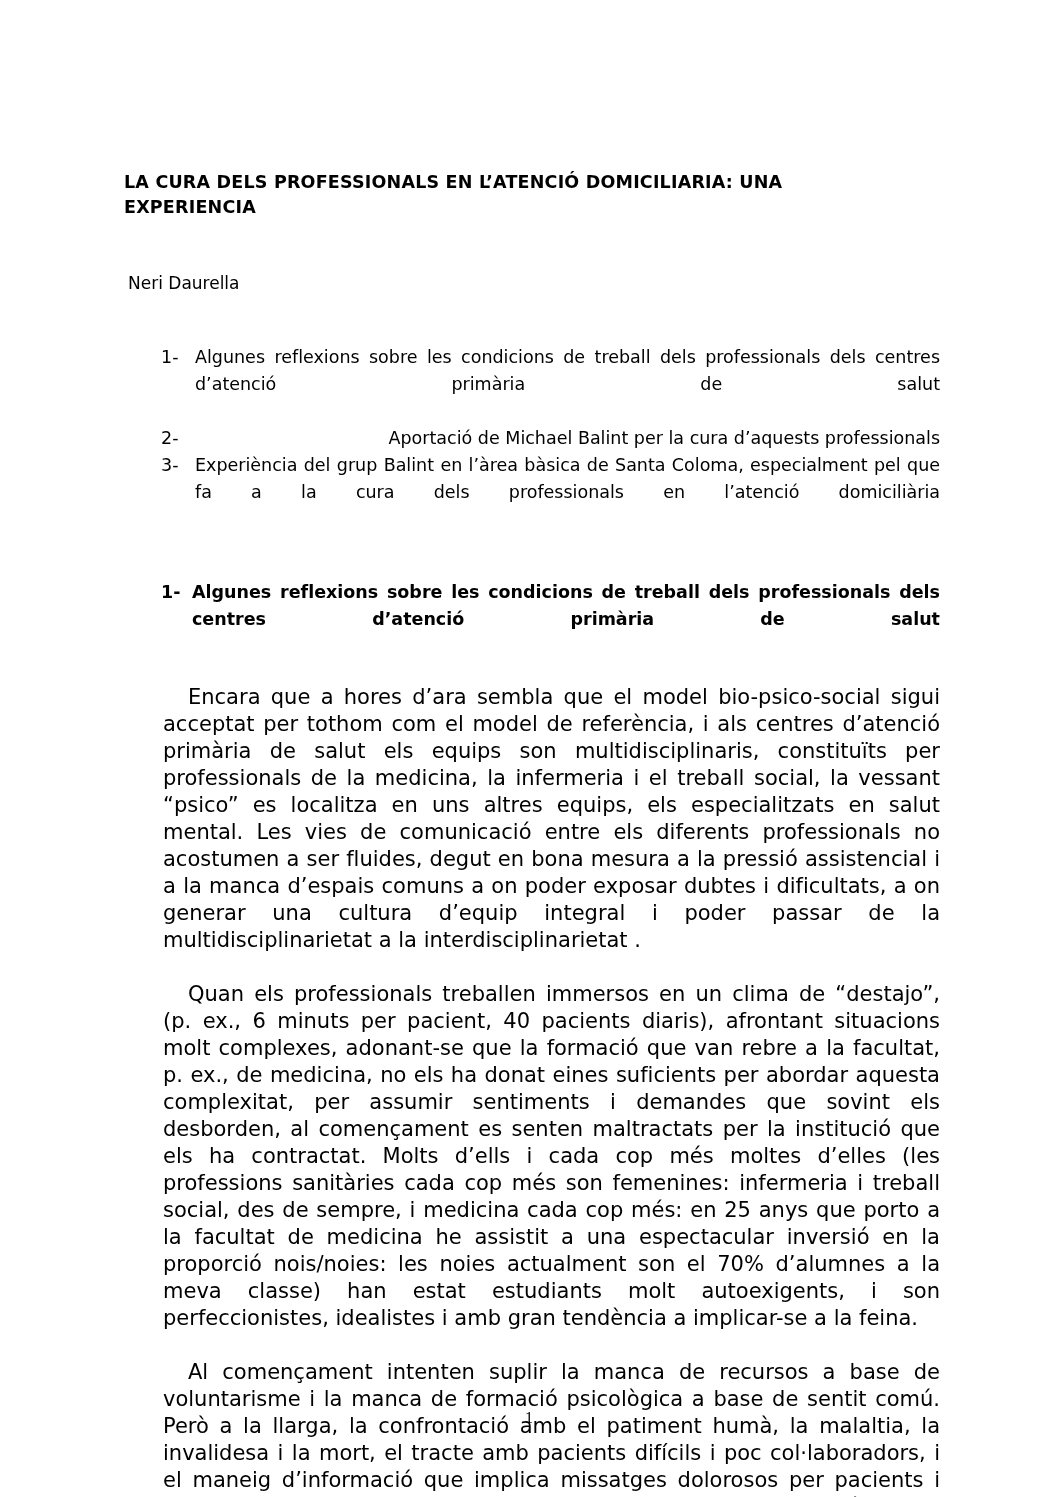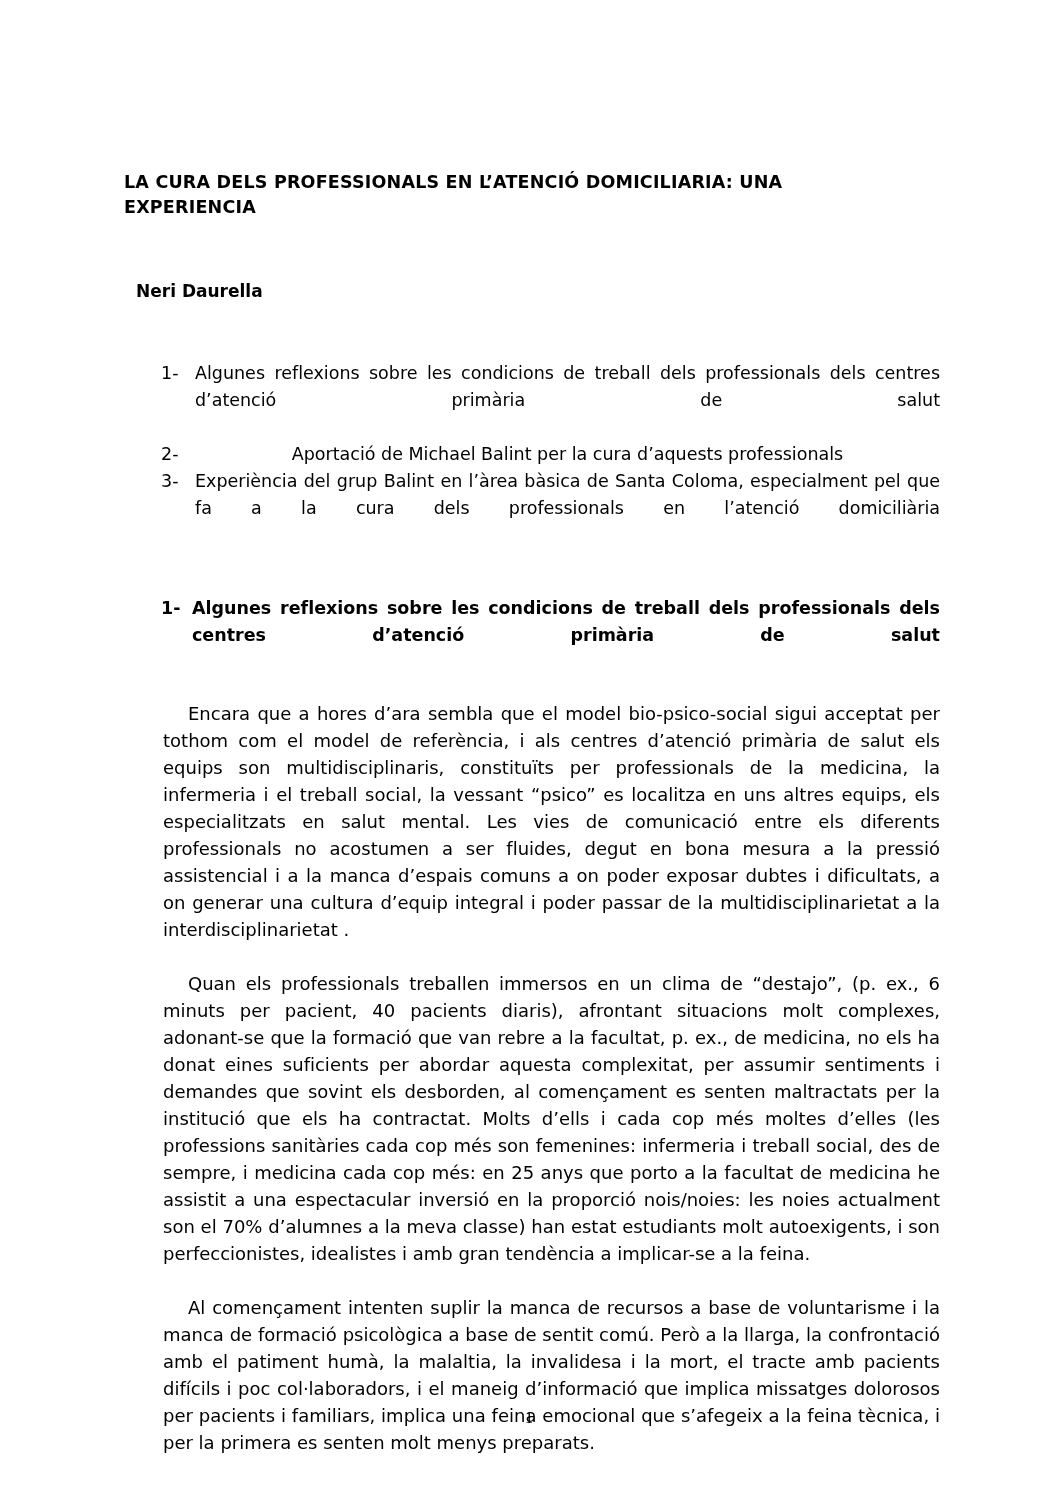--- a/index.html
+++ b/index.html
@@ -35,23 +35,22 @@
     letter-spacing: 0.2px;
     margin: 0;
     text-align: left;
     width: 760px;
   }
 
   
   .doc-author {
     font-size: 17px;
     line-height: 22px;
-    margin: 12px;
+    margin: 4px;
     padding-top: 48px;
-    font-weight: bold;
   }
 
   
   .outline {
     margin: 0;
     padding-top: 46px;
     padding-left: 37px;
   }
   .outline-item {
     display: flex;
@@ -68,21 +67,21 @@
     flex: 1 1 auto;
     text-align: justify;
     text-justify: inter-word;
   }
   .outline-text::after {
     content: "";
     display: inline-block;
     width: 100%;
   }
   .outline-text.nojust {
-    text-align: center;
+    text-align: right;
   }
   .outline-text.nojust::after { content: none; }
 
   
   .section-heading {
     padding-top: 46px;
     padding-left: 37px;
     display: flex;
     align-items: flex-start;
     font-size: 17.5px;
@@ -105,21 +104,21 @@
   }
 
   
   .body-block {
     padding-top: 24px;
     padding-left: 39px;
     width: 777px;
   }
   p.body-par {
     margin: 0 0 27px 0;
-    font-size: 18px;
+    font-size: 21px;
     line-height: 27px;
     text-align: justify;
     text-justify: inter-word;
     text-indent: 25px;
     hyphens: none;
   }
   p.body-par:last-child {
     margin-bottom: 9px;
   }
 

